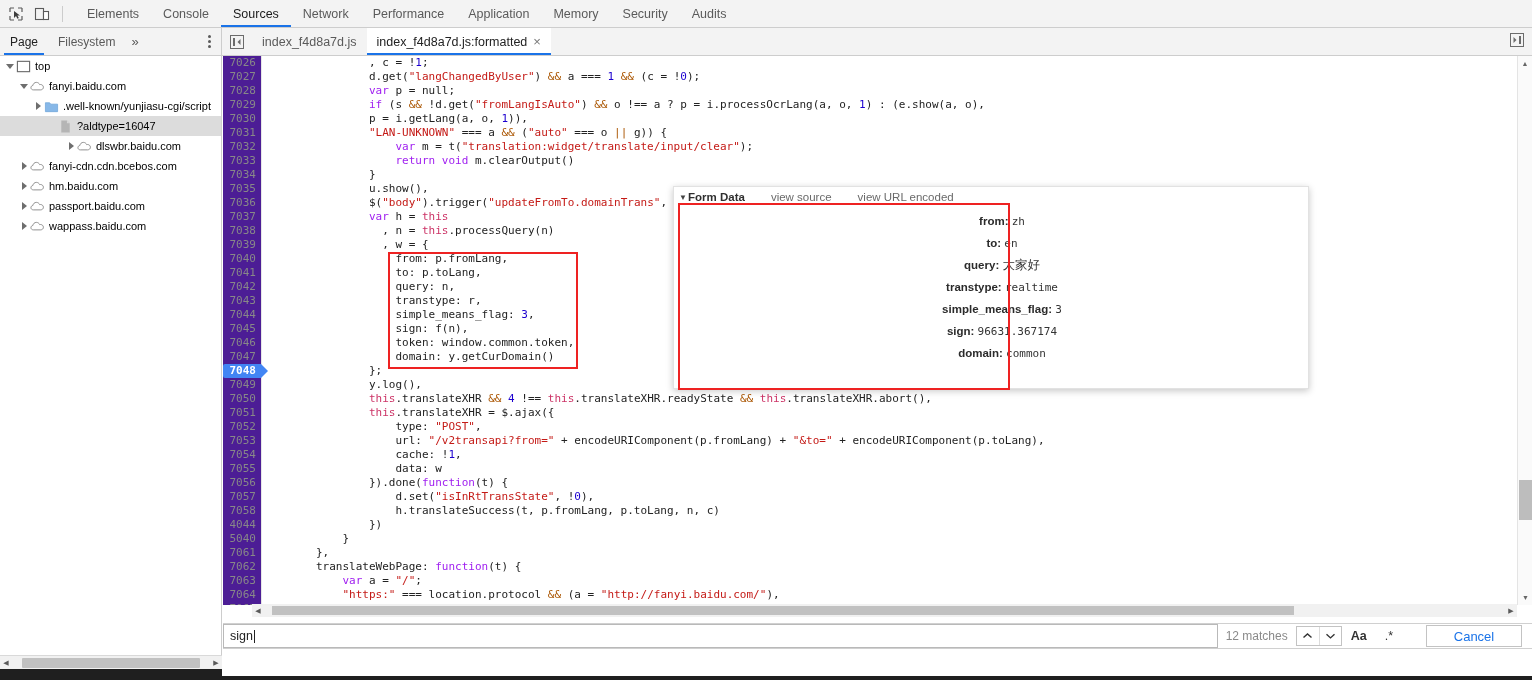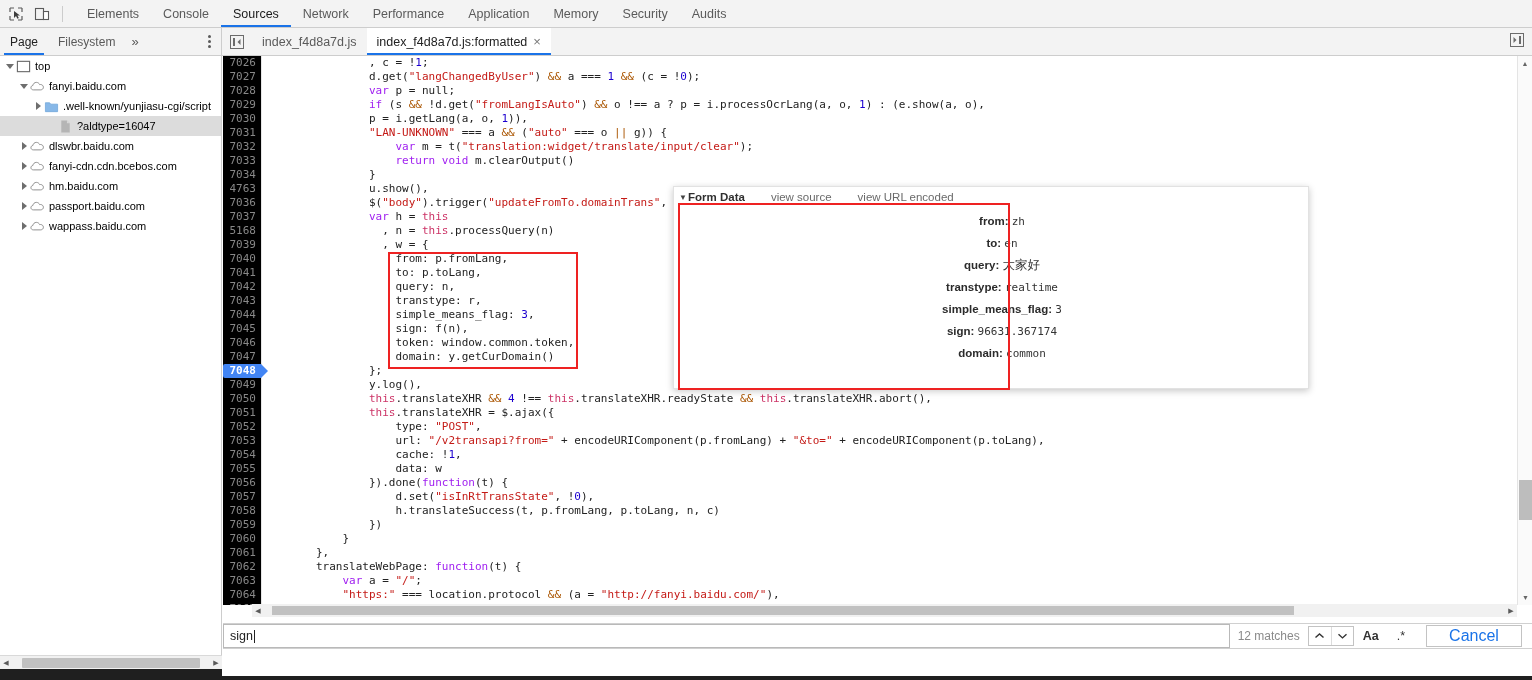--- a/index.html
+++ b/index.html
@@ -99,21 +99,21 @@
   .hs-track { flex:1; height:14px; position:relative; }
   .hs-thumb { position:absolute; left:10px; top:2px; height:10px; width:178px; background:#c1c1c1; border-radius:1px; }
 
   
   .editor {
     position:absolute; left:223px; top:56px; width:1294px; height:549px;
     background:#fff; overflow:hidden;
   }
   .gutter {
     position:absolute; left:0; top:0; width:39px; height:549px;
-    background:#000000; border-right:1px solid #e6e6e6;
+    background:#4c1d95; border-right:1px solid #e6e6e6;
   }
   .ln {
     height:14px; line-height:14px; text-align:right; padding-right:5px;
     font-family:"DejaVu Sans Mono","Liberation Mono",monospace;
     font-size:11px; color:#888; white-space:nowrap;
   }
   .ln.cur {
     background:#4285f4; color:#fff; border-radius:2px 0 0 2px;
     position:relative; font-weight:bold;
   }
@@ -160,22 +160,22 @@
     font-size:12.5px; color:#222; background:#fff; position:relative;
   }
   .caret { display:inline-block; width:1px; height:13px; background:#222; margin-left:1px;}
   .matches { font-size:12px; color:#8a8a8a; padding:0 8px; white-space:nowrap; }
   .nav-btns { display:flex; border:1px solid #c3c3c3; height:20px; background:#fff; }
   .nav-btn { width:22px; display:flex; align-items:center; justify-content:center; font-size:10px; color:#333; cursor:pointer;}
   .nav-btn + .nav-btn { border-left:1px solid #dcdcdc; }
   .toggle-btn { padding:0 9px; font-size:12.5px; color:#333; cursor:pointer; }
   .toggle-btn.bold { font-weight:bold; }
   .cancel-btn {
-    margin:0 10px 0 12px; height:22px; min-width:96px; border:1px solid #c3c3c3;
-    background:#fff; color:#1a73e8; font-size:16px; display:flex;
+    margin:0 10px 0 24px; height:22px; min-width:96px; border:1px solid #c3c3c3;
+    background:#fff; color:#1a73e8; font-size:13px; display:flex;
     align-items:center; justify-content:center; cursor:pointer;
   }
 
   
   .statusbar {
     position:absolute; left:223px; top:650px; width:1309px; height:26px;
     background:#f3f3f3; display:flex; align-items:center;
     font-size:12px; color:#4a4a4a;
   }
   .status-left { padding-left:10px; }
@@ -338,21 +338,21 @@
         <div class="tree-row selected" style="padding-left: 46px;">
           <span class="twisty"></span>
           <span style="display: flex;">
             <svg class="t-icon" viewBox="0 0 16 16">
               <path d="M3.5 1.5 h6 l3 3 v10 h-9 Z" fill="#b5b5b5"></path>
               <path d="M9.5 1.5 v3 h3" fill="#d8d8d8"></path>
             </svg>
           </span>
           <span class="t-label">?aldtype=16047</span>
         </div>
-        <div class="tree-row" style="padding-left: 18px;">
+        <div class="tree-row" style="padding-left: 18px; margin-left: 47px;">
           <span class="twisty">
             <i class="tri-right"></i>
           </span>
           <span style="display: flex;">
             <svg class="t-icon" viewBox="0 0 16 16">
               <path d="M3.6 11.6 C2 11.6 1 10.5 1 9.2 C1 8 1.9 7 3.1 6.9 C3.3 5 4.9 3.6 6.8 3.6 C8.4 3.6 9.8 4.6 10.3 6 C10.6 5.9 10.9 5.85 11.2 5.85 C12.9 5.85 14.3 7.2 14.3 8.8 C14.3 10.4 12.9 11.6 11.2 11.6 Z" fill="none" stroke="#8a8a8a" stroke-width="1"></path>
             </svg>
           </span>
           <span class="t-label">dlswbr.baidu.com</span>
         </div>
@@ -416,46 +416,46 @@
         <div id="gutter-root">
           <div class="ln">7026</div>
           <div class="ln">7027</div>
           <div class="ln">7028</div>
           <div class="ln">7029</div>
           <div class="ln">7030</div>
           <div class="ln">7031</div>
           <div class="ln">7032</div>
           <div class="ln">7033</div>
           <div class="ln">7034</div>
-          <div class="ln">4763</div>
+          <div class="ln">7035</div>
           <div class="ln">7036</div>
           <div class="ln">7037</div>
-          <div class="ln">5168</div>
+          <div class="ln">7038</div>
           <div class="ln">7039</div>
           <div class="ln">7040</div>
           <div class="ln">7041</div>
           <div class="ln">7042</div>
           <div class="ln">7043</div>
           <div class="ln">7044</div>
           <div class="ln">7045</div>
           <div class="ln">7046</div>
           <div class="ln">7047</div>
           <div class="ln cur">7048</div>
           <div class="ln">7049</div>
           <div class="ln">7050</div>
           <div class="ln">7051</div>
           <div class="ln">7052</div>
           <div class="ln">7053</div>
           <div class="ln">7054</div>
           <div class="ln">7055</div>
           <div class="ln">7056</div>
           <div class="ln">7057</div>
           <div class="ln">7058</div>
-          <div class="ln">7059</div>
-          <div class="ln">7060</div>
+          <div class="ln">4044</div>
+          <div class="ln">5040</div>
           <div class="ln">7061</div>
           <div class="ln">7062</div>
           <div class="ln">7063</div>
           <div class="ln">7064</div>
           <div class="ln">7065</div>
         </div>
       </div>
     <div class="code"><div id="code-root"><div class="cl">                , c = !<span class="n">1</span>;</div><div class="cl">                d.get(<span class="s">"langChangedByUser"</span>) <span class="c2">&amp;&amp;</span> a === <span class="n">1</span> <span class="c2">&amp;&amp;</span> (c = !<span class="n">0</span>);</div><div class="cl">                <span class="k">var</span> p = null;</div><div class="cl">                <span class="k">if</span> (s <span class="c2">&amp;&amp;</span> !d.get(<span class="s">"fromLangIsAuto"</span>) <span class="c2">&amp;&amp;</span> o !== a ? p = i.processOcrLang(a, o, <span class="n">1</span>) : (e.show(a, o),</div><div class="cl">                p = i.getLang(a, o, <span class="n">1</span>)),</div><div class="cl">                <span class="s">"LAN-UNKNOWN"</span> === a <span class="c2">&amp;&amp;</span> (<span class="s">"auto"</span> === o <span class="c2">||</span> g)) {</div><div class="cl">                    <span class="k">var</span> m = t(<span class="s">"translation:widget/translate/input/clear"</span>);</div><div class="cl">                    <span class="k">return</span> <span class="k">void</span> m.clearOutput()</div><div class="cl">                }</div><div class="cl">                u.show(),</div><div class="cl">                $(<span class="s">"body"</span>).trigger(<span class="s">"updateFromTo.domainTrans"</span>, p);</div><div class="cl">                <span class="k">var</span> h = <span class="pp">this</span></div><div class="cl">                  , n = <span class="pp">this</span>.processQuery(n)</div><div class="cl">                  , w = {</div><div class="cl">                    from: p.fromLang,</div><div class="cl">                    to: p.toLang,</div><div class="cl">                    query: n,</div><div class="cl">                    transtype: r,</div><div class="cl">                    simple_means_flag: <span class="n">3</span>,</div><div class="cl">                    sign: f(n),</div><div class="cl">                    token: window.common.token,</div><div class="cl">                    domain: y.getCurDomain()</div><div class="cl">                };</div><div class="cl">                y.log(),</div><div class="cl">                <span class="pp">this</span>.translateXHR <span class="c2">&amp;&amp;</span> <span class="n">4</span> !== <span class="pp">this</span>.translateXHR.readyState <span class="c2">&amp;&amp;</span> <span class="pp">this</span>.translateXHR.abort(),</div><div class="cl">                <span class="pp">this</span>.translateXHR = $.ajax({</div><div class="cl">                    type: <span class="s">"POST"</span>,</div><div class="cl">                    url: <span class="s">"/v2transapi?from="</span> + encodeURIComponent(p.fromLang) + <span class="s">"&amp;to="</span> + encodeURIComponent(p.toLang),</div><div class="cl">                    cache: !<span class="n">1</span>,</div><div class="cl">                    data: w</div><div class="cl">                }).done(<span class="k">function</span>(t) {</div><div class="cl">                    d.set(<span class="s">"isInRtTransState"</span>, !<span class="n">0</span>),</div><div class="cl">                    h.translateSuccess(t, p.fromLang, p.toLang, n, c)</div><div class="cl">                })</div><div class="cl">            }</div><div class="cl">        },</div><div class="cl">        translateWebPage: <span class="k">function</span>(t) {</div><div class="cl">            <span class="k">var</span> a = <span class="s">"/"</span>;</div><div class="cl">            <span class="s">"https:"</span> === location.protocol <span class="c2">&amp;&amp;</span> (a = <span class="s">"http://fanyi.baidu.com/"</span>),</div><div class="cl">&nbsp;</div></div></div>
   </div>
 

